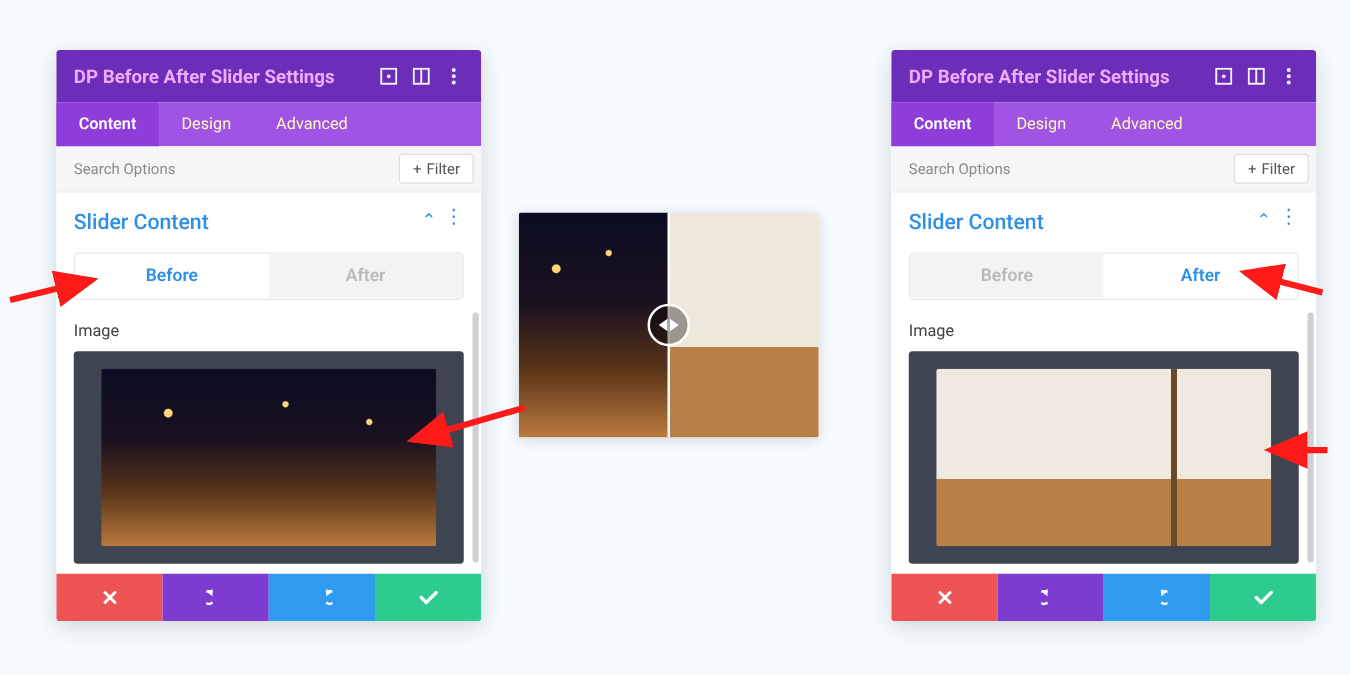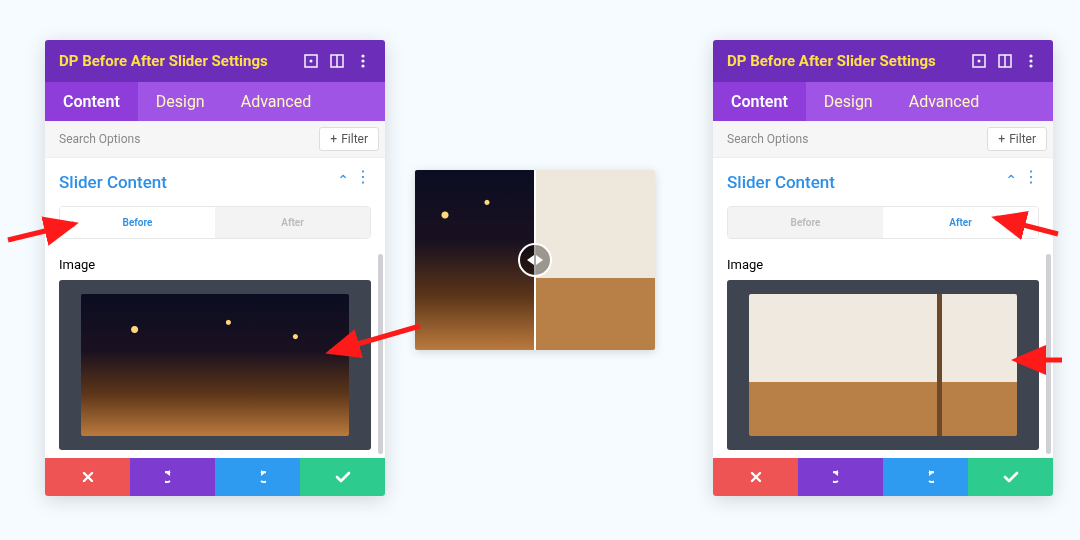--- a/index.html
+++ b/index.html
@@ -16,32 +16,32 @@
     width: 340px;
     background: #fff;
     box-shadow: 0 4px 20px rgba(0,0,0,0.15);
     border-radius: 3px;
     overflow: hidden;
   }
   .panel.left  { left: 45px;  top: 40px; }
   .panel.right { left: 713px; top: 40px; }
   .hdr {
     background: #6c2eb9;
-    color: #fde047;
+    color: #f0abfc;
     display: flex;
     align-items: center;
     padding: 12px 14px;
     gap: 10px;
   }
   .hdr-title { flex: 1; font-size: 15px; font-weight: 700; }
   .hdr-icon { width: 16px; height: 16px; display:flex; align-items:center; justify-content:center; opacity:.95; }
   .tabs {
     display: flex;
     background: #a054e6;
-    font-size: 16px;
+    font-size: 13px;
   }
   .tab {
     padding: 10px 18px;
     color: #fef9c3;
     cursor: pointer;
   }
   .tab.active { background: #8e3ddb; color: #fff; font-weight:600; }
   .searchrow {
     display:flex; align-items:center;
     background:#f6f6f7;
@@ -56,26 +56,26 @@
     padding:4px 10px; font-size:12px; color:#555; display:flex; gap:4px; align-items:center;
   }
   .body { padding: 14px 14px 8px 14px; }
   .section-title-row { display:flex; align-items:flex-start; }
   .section-title { color:#2d8fe6; font-size:17px; font-weight:500; flex:1; }
   .chev { color:#2d8fe6; font-size:14px; margin-right:6px; }
   .dots3 { color:#2d8fe6; font-size:16px; line-height:10px; }
   .inner-tabs {
     display:flex; margin-top:14px;
     border:1px solid #e7e7e7; border-radius:4px; overflow:hidden;
-    font-size:10px; font-weight:600;
+    font-size:14px; font-weight:600;
   }
   .inner-tab { flex:1; text-align:center; padding:10px 0; cursor:pointer; }
   .inner-tab.active   { background:#fff; color:#2d8fe6; }
   .inner-tab.inactive { background:#f3f3f4; color:#b9b9bd; }
-  .field-label { margin-top:18px; font-size:13px; color:#000000; }
+  .field-label { margin-top:18px; font-size:13px; color:#404040; }
   .img-frame {
     margin-top:8px; background:#3e4450; padding:14px 22px;
     border-radius:3px; height:170px; display:flex; align-items:center; justify-content:center;
   }
   .thumb { width:100%; height:100%; border-radius:2px; overflow:hidden; }
   .thumb.night { background:
       radial-gradient(circle at 20% 25%, #ffd77a 0 3px, transparent 4px),
       radial-gradient(circle at 55% 20%, #ffd77a 0 2px, transparent 3px),
       radial-gradient(circle at 80% 30%, #ffd77a 0 2px, transparent 3px),
       linear-gradient(180deg,#0b0d22 0%,#1a1120 40%,#5b3518 70%,#bb7a3e 100%);

